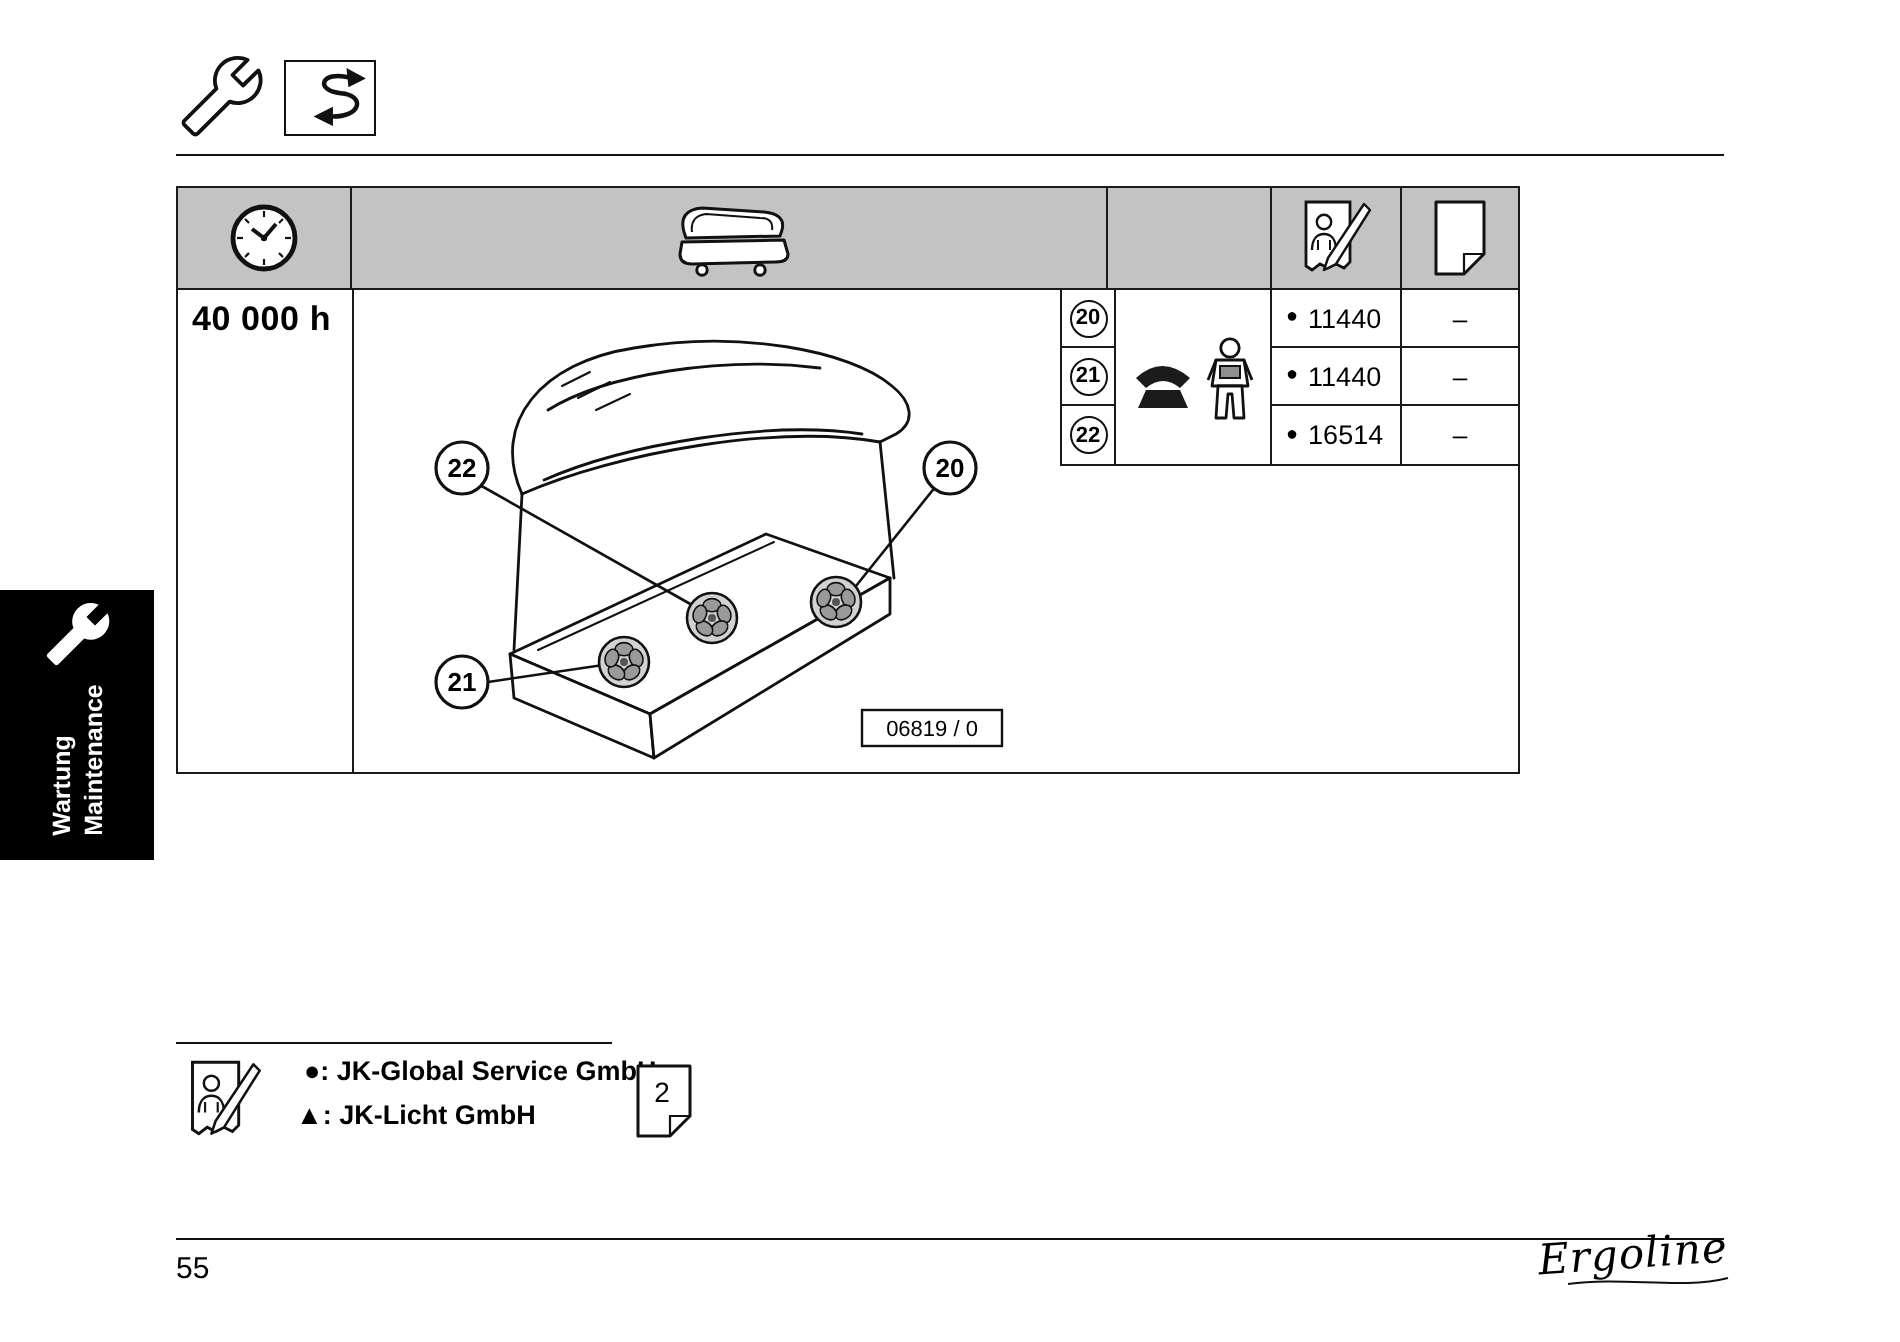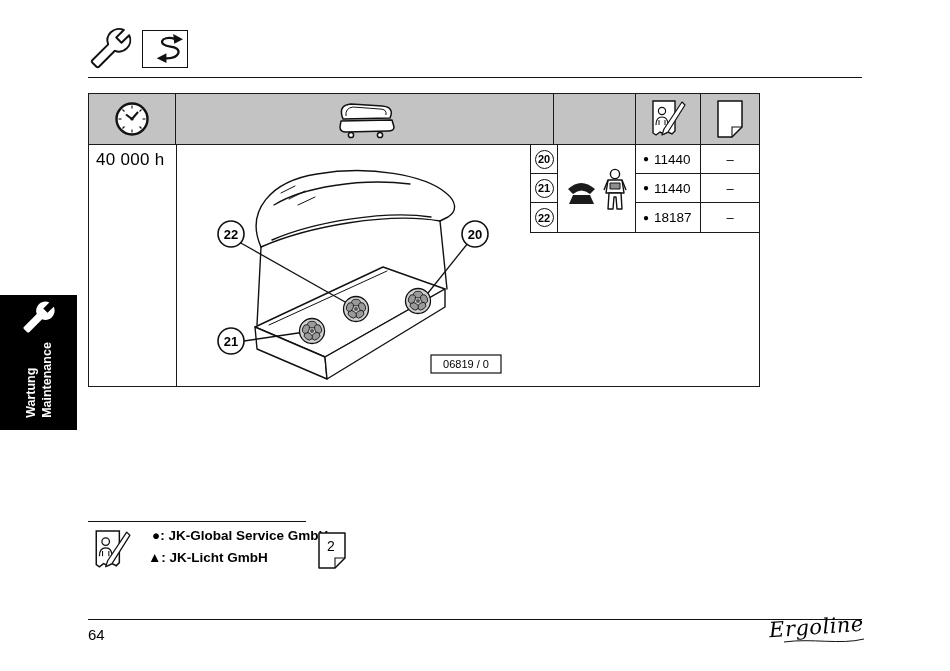--- a/index.html
+++ b/index.html
@@ -5,21 +5,21 @@
   *{box-sizing:border-box;margin:0;padding:0}
   html,body{background:#fff}
   #page{position:relative;width:950px;height:671px;background:#fff;overflow:hidden;
         font-family:"Liberation Sans",sans-serif;color:#000}
   .abs{position:absolute}
   .rule{position:absolute;border-top:1.2px solid #111}
   .hcell{position:absolute;top:0;height:52px;background:#c3c3c3;border:1px solid #1a1a1a;
          display:flex;align-items:center;justify-content:center}
   .body-area{position:absolute;left:0;top:51px;width:672px;height:243px;
              border:1px solid #1a1a1a;background:#fff}
-  .interval{position:absolute;left:7px;top:5px;font-size:17px;font-weight:normal;letter-spacing:.3px}
+  .interval{position:absolute;left:7px;top:5px;font-size:17px;font-weight:bold;letter-spacing:.3px}
   .vdiv{position:absolute;left:87px;top:0;height:241px;border-left:1px solid #1a1a1a}
   .subgrid{position:absolute;left:441px;top:0;width:229px;height:88px;display:grid;
            grid-template-columns:27px 78px 65px 59px;grid-template-rows:29px 29px 30px}
   .scell{border-left:1px solid #1a1a1a;border-bottom:1px solid #1a1a1a;background:#fff;
          display:flex;align-items:center;justify-content:center;font-size:13px}
   .partcell{justify-content:flex-start;padding-left:7px;font-size:13.5px}
   .marker{font-size:10px;margin-right:5px;line-height:1}
   .refbadge{width:19px;height:19px;border:1.4px solid #111;border-radius:50%;
             display:flex;align-items:center;justify-content:center;
             font-size:11px;font-weight:bold;background:#fff}
@@ -206,21 +206,21 @@
         <div class="scell partcell" style="grid-column:3;grid-row:1">
           <span class="marker">●</span>
           <span>11440</span>
         </div>
         <div class="scell partcell" style="grid-column:3;grid-row:2">
           <span class="marker">●</span>
           <span>11440</span>
         </div>
         <div class="scell partcell" style="grid-column:3;grid-row:3">
           <span class="marker">●</span>
-          <span>18187</span>
+          <span>16514</span>
         </div>
 
         <div class="scell" style="grid-column:4;grid-row:1">–</div>
         <div class="scell" style="grid-column:4;grid-row:2">–</div>
         <div class="scell" style="grid-column:4;grid-row:3">–</div>
       </div>
     </div>
   </div>
 
   <div class="tab">
@@ -248,19 +248,19 @@
   <div class="legendline" style="left:152px;top:528px">●: JK-Global Service GmbH</div>
   <div class="legendline" style="left:148px;top:550px">▲: JK-Licht GmbH</div>
 
   <svg class="abs" style="left:316px;top:531px" width="32" height="40" viewBox="0 0 32 40">
     <path d="M3,2 H29 V27 L19,37 H3 Z" fill="#fff" stroke="#111" stroke-width="1.5" stroke-linejoin="round"></path>
     <path d="M29,27 L19,27 L19,37" fill="none" stroke="#111" stroke-width="1.1"></path>
     <text x="15" y="20" text-anchor="middle" font-size="14" font-family="Liberation Sans, sans-serif">2</text>
   </svg>
 
   <div class="rule" style="left:88px;top:619px;width:774px"></div>
-  <div class="pagenum">64</div>
+  <div class="pagenum">55</div>
   <div class="brand">Ergoline</div>
   <svg class="abs" style="right:84px;top:636px;position:absolute" width="84" height="10">
     <path d="M2,6 C30,2 58,9 82,3" stroke="#111" stroke-width="1" fill="none"></path>
   </svg>
 
 </div>
 
 </body></html>

